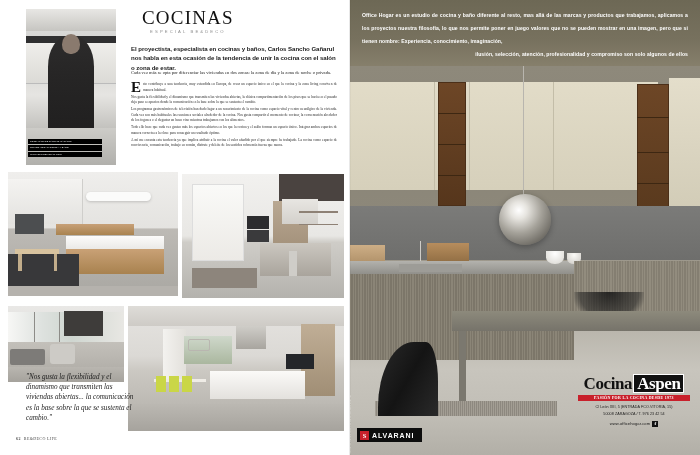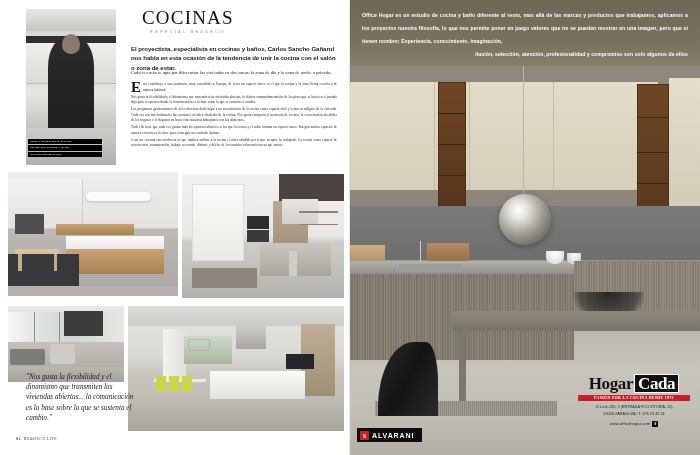--- a/index.html
+++ b/index.html
@@ -549,22 +549,22 @@
 
   <div class="gutter"></div>
 
   <div class="alvarani">
     <div class="mark">S</div>
     <div class="name">ALVARANI</div>
   </div>
 
   <div class="oh">
     <div class="row">
-      <span class="office">Hogar</span>
-      <span class="hogar">Cada</span>
+      <span class="office">Cocina</span>
+      <span class="hogar">Aspen</span>
     </div>
     <div class="tagline">PASIÓN POR LA COCINA DESDE 1973</div>
     <div class="addr">
       <div>C/ León XIII, 5 (ENTRADA FCO.VITORIA, 15)</div>
       <div>50008 ZARAGOZA / T. 976 23 42 54</div>
     </div>
     <div class="web">
       <span class="url">www.officehogar.com</span>
       <span class="fb">f</span>
     </div>

